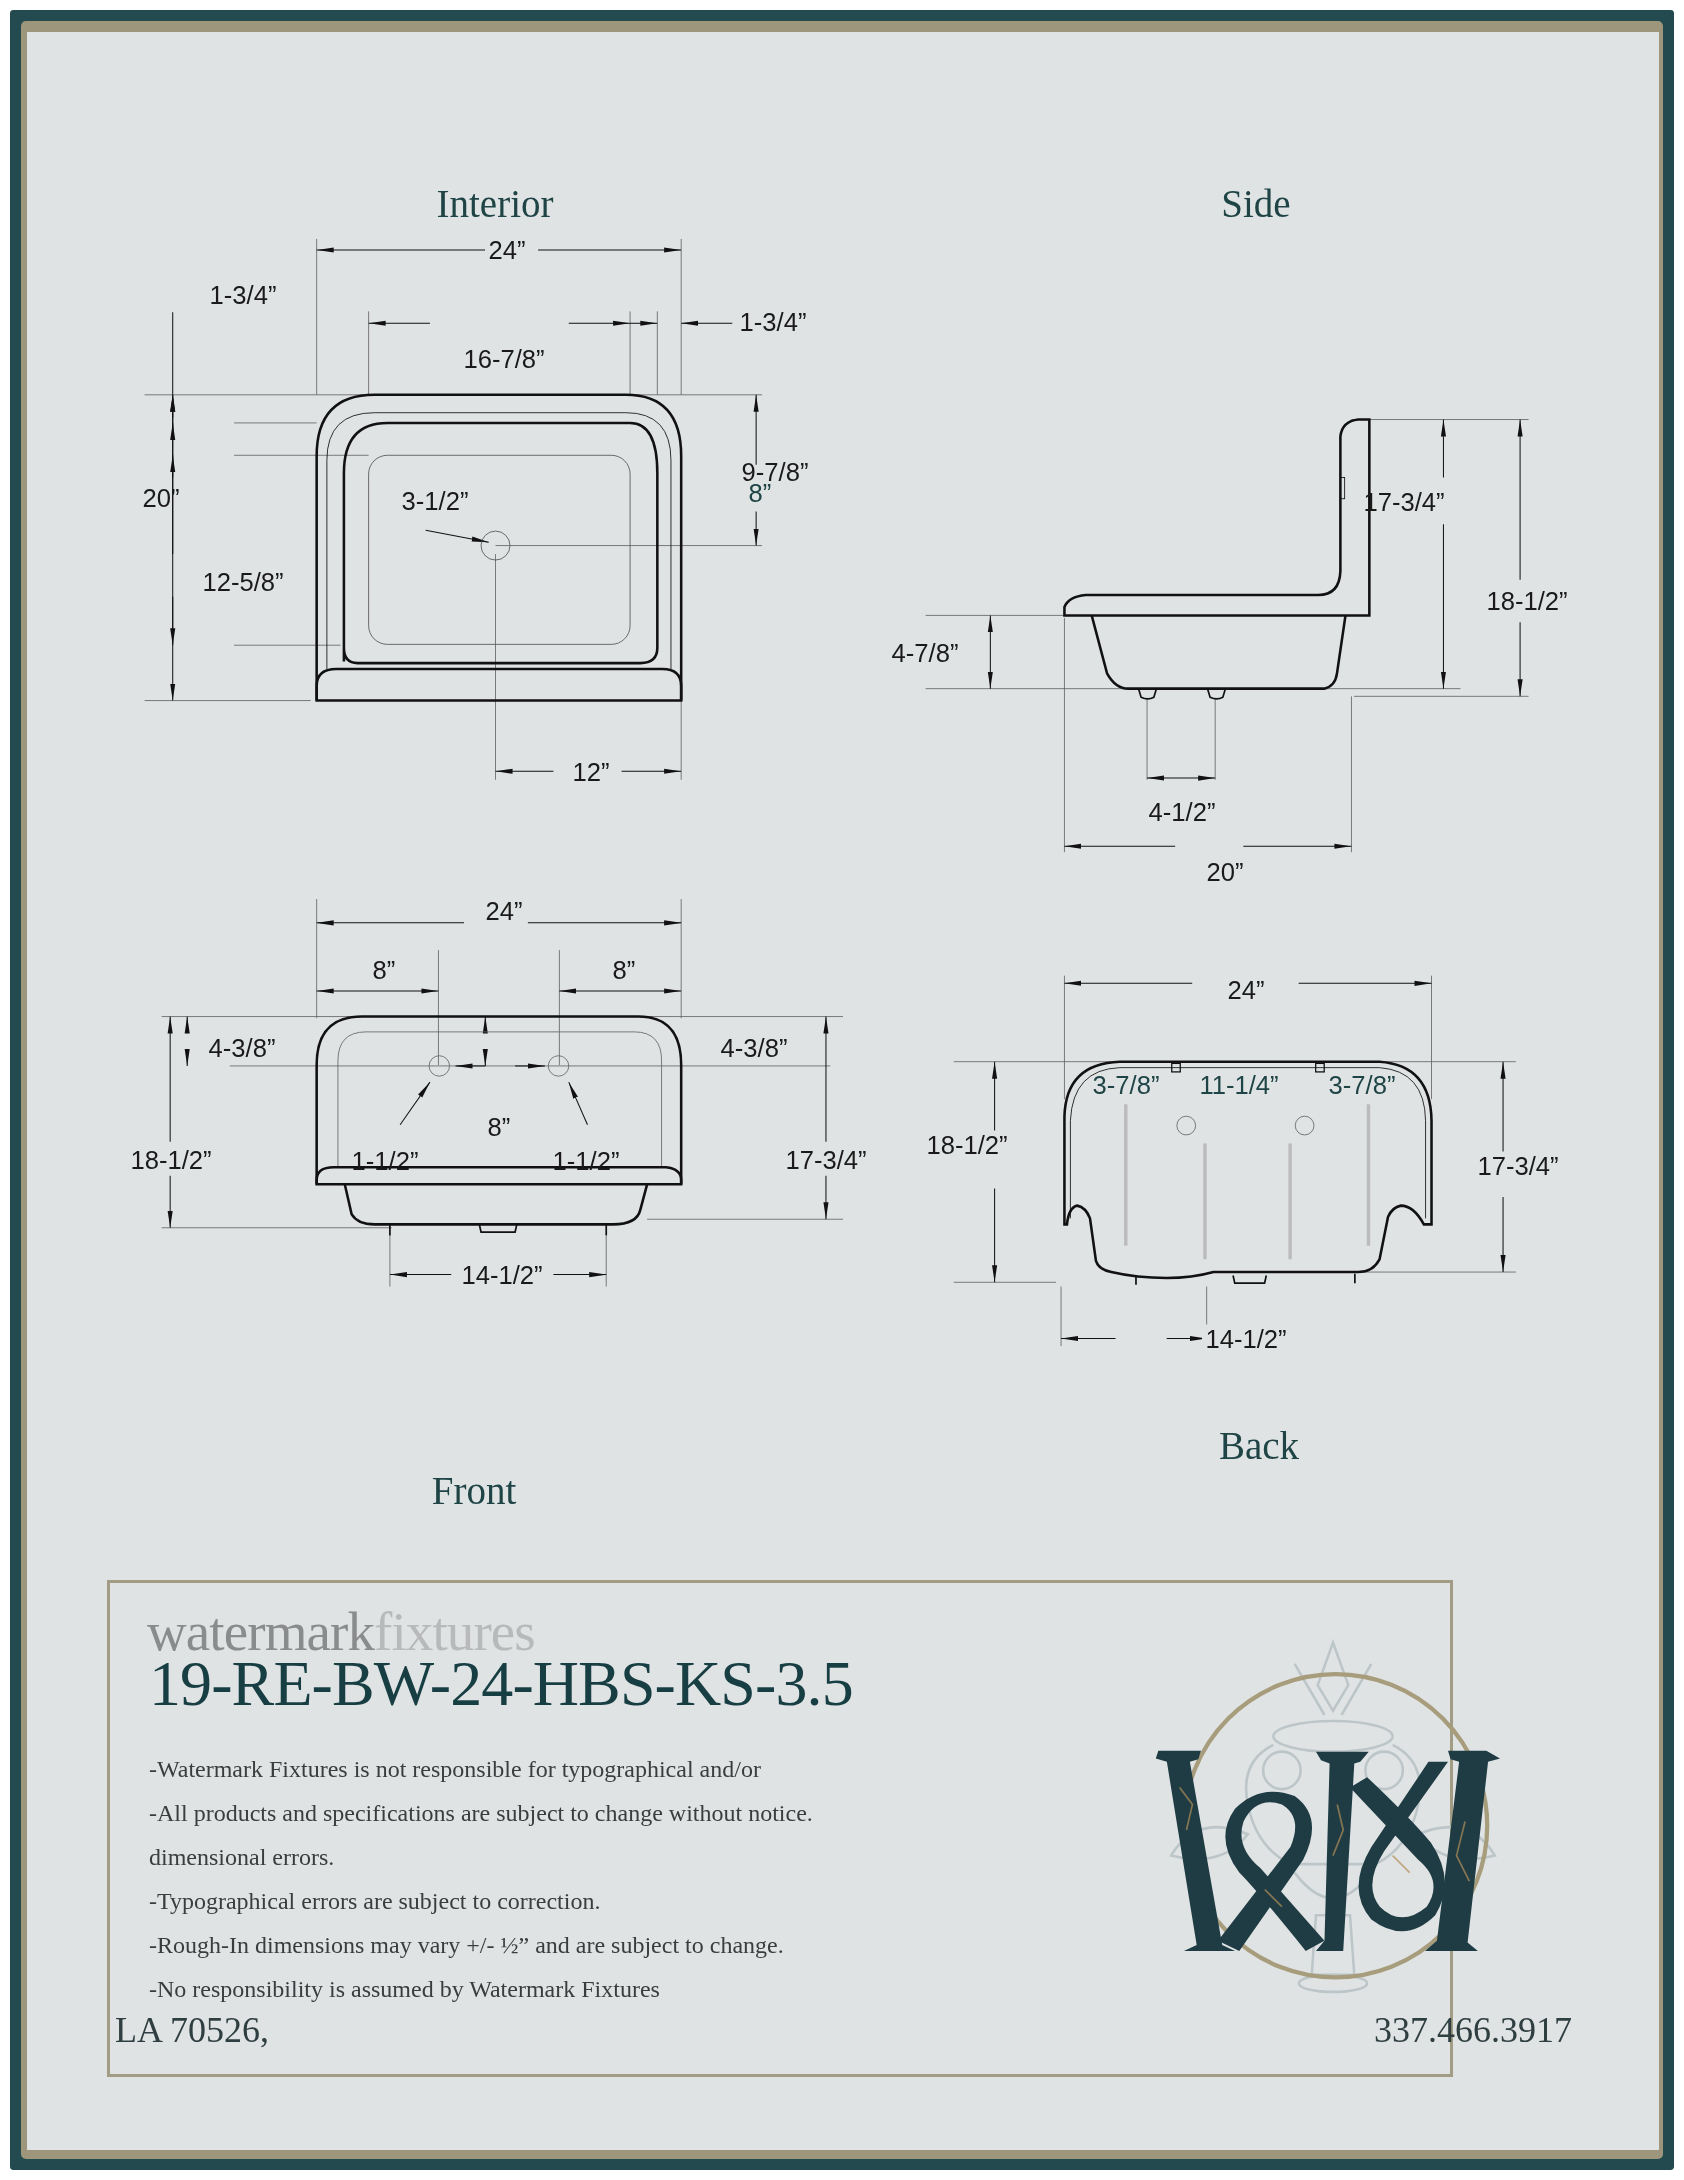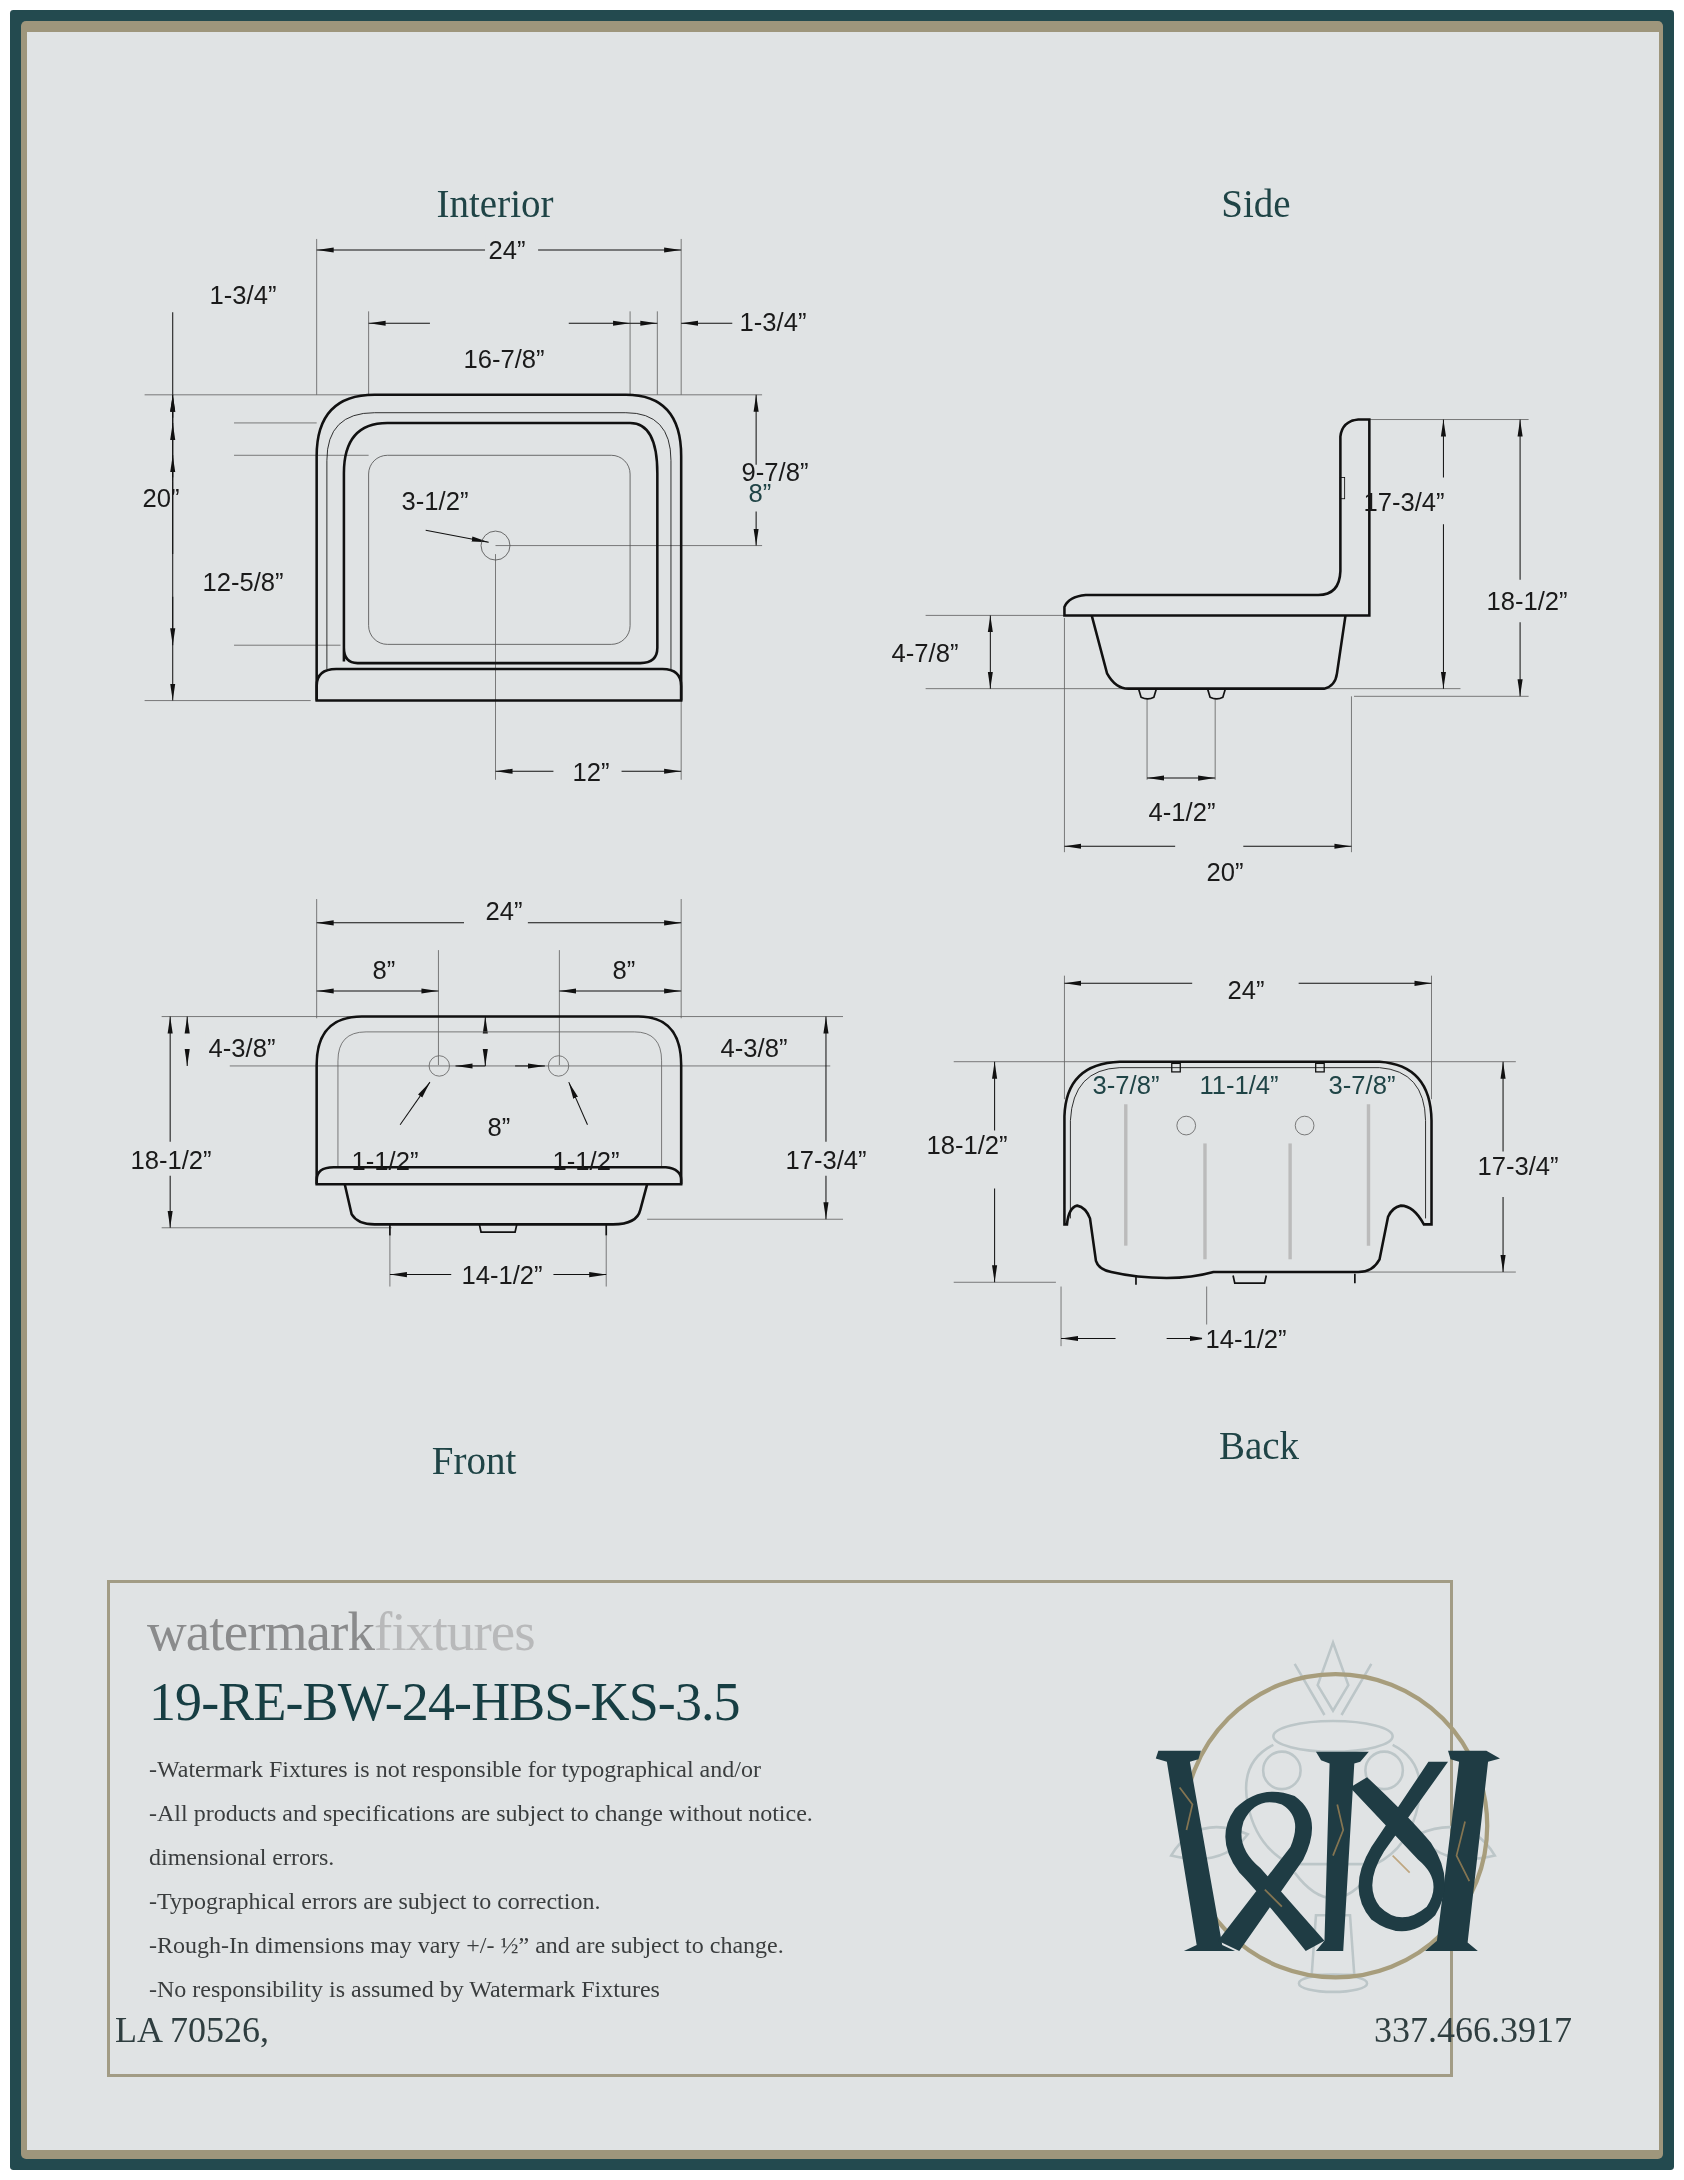--- a/index.html
+++ b/index.html
@@ -39,22 +39,22 @@
       border: 3.4px solid #a29c85; box-sizing: border-box;
     }
     .brand {
       position: absolute; left: 37px; top: 17px;
       font-family: "Liberation Serif", "DejaVu Serif", serif; font-size: 55px;
       letter-spacing: -0.9px; white-space: nowrap;
     }
     .brand .b1 { color: #8a8b8c; }
     .brand .b2 { color: #b8b9ba; }
     .model {
-      position: absolute; left: 39px; top: 88px;
-      font-family: "Liberation Serif", "DejaVu Serif", serif; font-size: 54px;
+      position: absolute; left: 39px; top: 64px;
+      font-family: "Liberation Serif", "DejaVu Serif", serif; font-size: 64px;
       color: #173e43; white-space: nowrap; letter-spacing: -0.9px; text-align: center;
     }
     .notes {
       position: absolute; left: 39px; top: 164px; margin: 0; padding: 0; list-style: none;
       font-family: "Liberation Serif", "DejaVu Serif", serif; font-size: 24px; color: #3a3d3e;
     }
     .notes li { line-height: 44px; white-space: nowrap; }
     .address {
       position: absolute; left: 0px; top: 426px; width: 1467px;
       font-family: "Liberation Serif", "DejaVu Serif", serif; font-size: 36px; color: #2f3e40;
@@ -232,21 +232,21 @@
         <line x1="1607" y1="1296" x2="1607" y2="1462" stroke-width="4" stroke="#bbb"></line>
         <path d="M1448,1497 L1450,1506 L1485,1506 L1487,1497" stroke-width="2"></path>
         <line x1="1334" y1="1497" x2="1334" y2="1508" stroke-width="2"></line>
         <line x1="1591" y1="1495" x2="1591" y2="1506" stroke-width="2"></line>
       </g>
     </g>
   </svg>
 
   <div class="view-title" style="left:468px; top:149px;">Interior</div>
   <div class="view-title" style="left:1229px; top:149px;">Side</div>
-  <div class="view-title" style="left:447px; top:1406px;">Front</div>
+  <div class="view-title" style="left:447px; top:1436px;">Front</div>
   <div class="view-title" style="left:1232px; top:1391px;">Back</div>
 
   <div class="dim" style="left:480px; top:218px;">24”</div>
   <div class="dim nobg" style="left:216px; top:263px;">1-3/4”</div>
   <div class="dim" style="left:477px; top:290px;margin-top:37px;">16-7/8”</div>
   <div class="dim nobg" style="left:746px; top:290px;">1-3/4”</div>
   <div class="dim nobg" style="left:134px; top:466px;">20”</div>
   <div class="dim nobg" style="left:408px; top:469px;">3-1/2”</div>
   <div class="dim nobg" style="left:748px; top:440px;">9-7/8”</div>
   <div class="dim teal" style="left:733px; top:461px;">8”</div>

